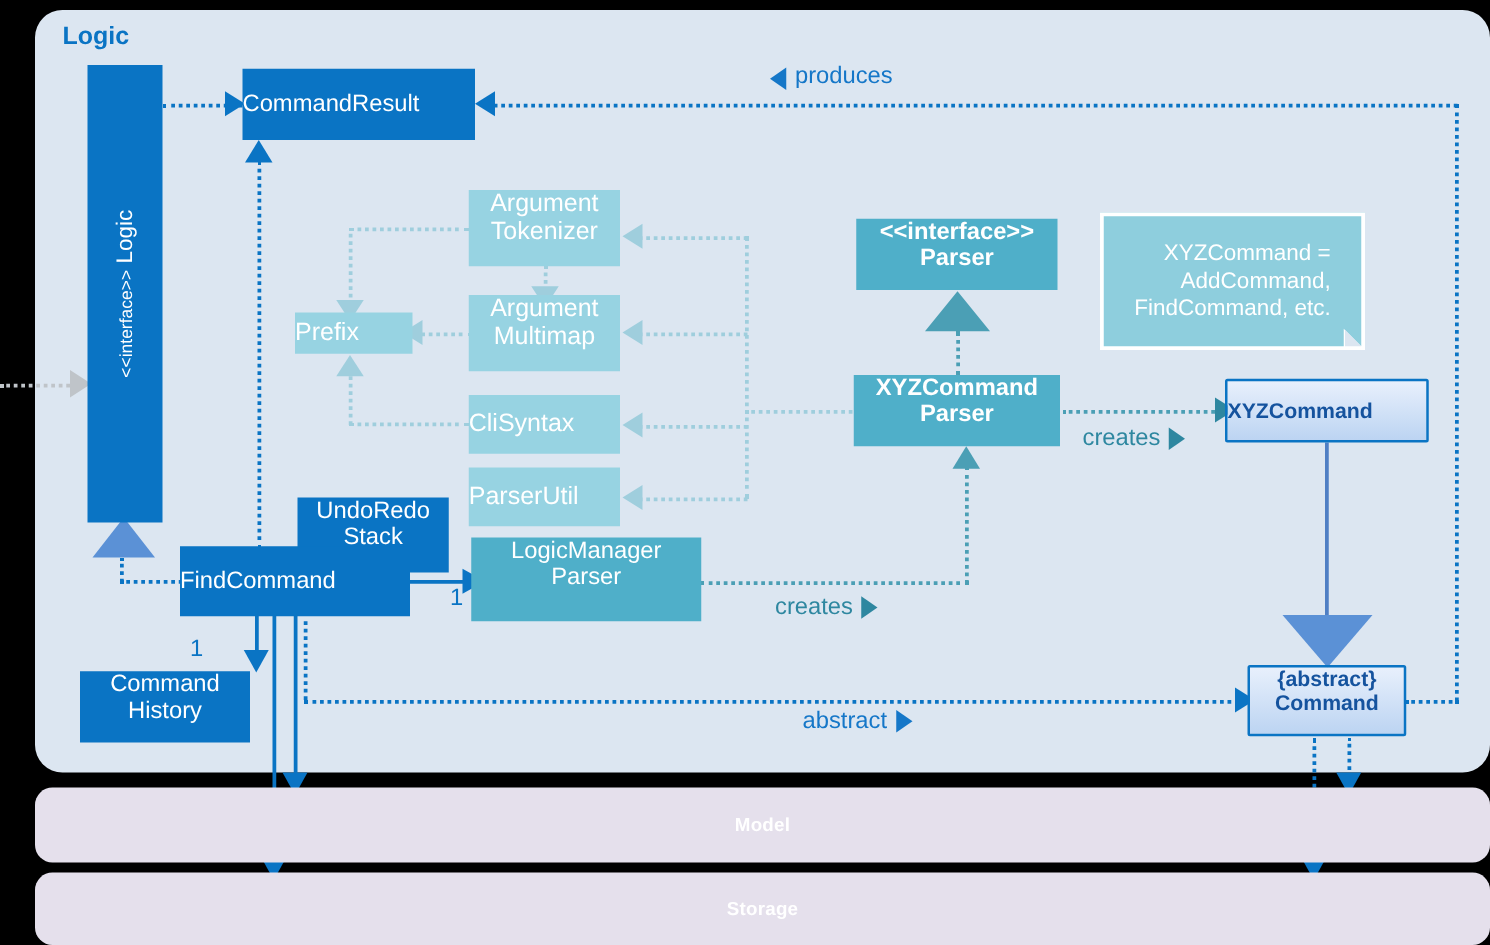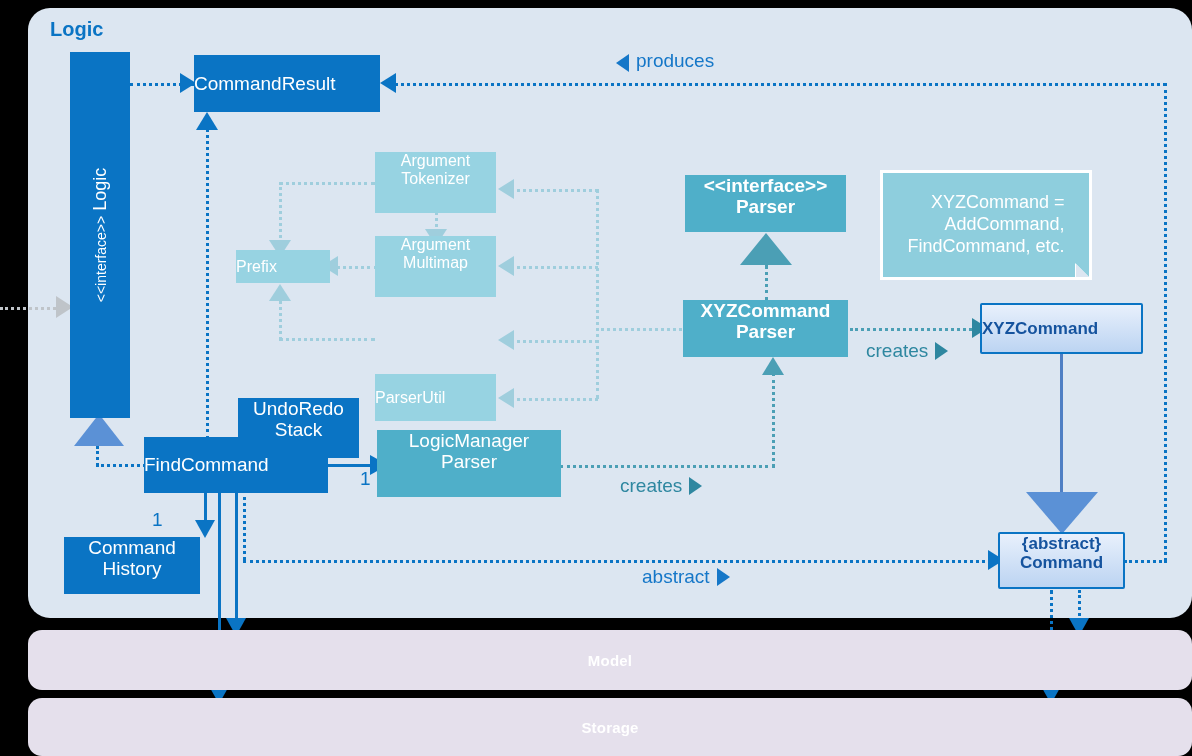--- a/index.html
+++ b/index.html
@@ -5,21 +5,21 @@
   html,body{margin:0;padding:0;background:#000;}
   body{width:1192px;height:756px;overflow:hidden;font-family:"Liberation Sans",sans-serif;}
   #stage{position:relative;width:1192px;height:756px;background:#000;}
   .panel{position:absolute;background:#DCE6F1;border-radius:22px;}
   .bar{position:absolute;background:#E5E0EC;border-radius:14px;display:flex;align-items:center;justify-content:center;}
   .bar span{color:#FFFFFF;font-weight:bold;font-size:15px;letter-spacing:.2px;}
   .node{position:absolute;display:flex;align-items:center;justify-content:flex-start;text-align:center;
         color:#FFFFFF;line-height:1.12;box-sizing:border-box;}
   .blue{background:#0A74C4;font-size:19px;}
   .teal{background:#4FAFC9;font-size:19px;font-weight:bold;}
-  .lblue{background:#97D3E2;font-size:16px;}
+  .lblue{background:#97D3E2;font-size:20px;}
   .grad{background:linear-gradient(180deg,#E8F0FC 0%,#BCD4F2 100%);border:2.5px solid #0A74C4;
         color:#15539E;font-weight:bold;font-size:17px;border-radius:2px;}
   .note{position:absolute;background:#8ECEDD;border:3px solid #FFFFFF;color:#FFFFFF;
         font-size:18px;line-height:1.22;display:flex;align-items:center;justify-content:center;text-align:right;
         box-sizing:border-box;}
   .note .fold{position:absolute;right:-3px;bottom:-3px;width:0;height:0;
         border-left:17px solid #FFFFFF;border-top:17px solid transparent;}
   .note .fold2{position:absolute;right:0px;bottom:0px;width:0;height:0;
         border-left:13px solid #DCE6F1;border-top:13px solid transparent;}
   .vlabel{position:absolute;background:#0A74C4;color:#fff;}
@@ -202,20 +202,23 @@
 
   <div class="node lblue" style="left:375px;top:236px;width:121px;height:61px;flex-direction:column;">
     <span>Argument</span>
     <span>Multimap</span>
   </div>
 
   <div class="node lblue" style="left:236px;top:250px;width:94px;height:33px;">
     <span>Prefix</span>
   </div>
 
+  <div class="node lblue" style="left:375px;top:316px;width:121px;height:47px;">
+    <span>CliSyntax</span>
+  </div>
 
   <div class="node lblue" style="left:375px;top:374px;width:121px;height:47px;">
     <span>ParserUtil</span>
   </div>
 
   <div class="node blue" style="left:238px;top:350px;width:121px;height:60px;flex-direction:column;margin-top:48px;">
     <span>UndoRedo</span>
     <span>Stack</span>
   </div>
 

